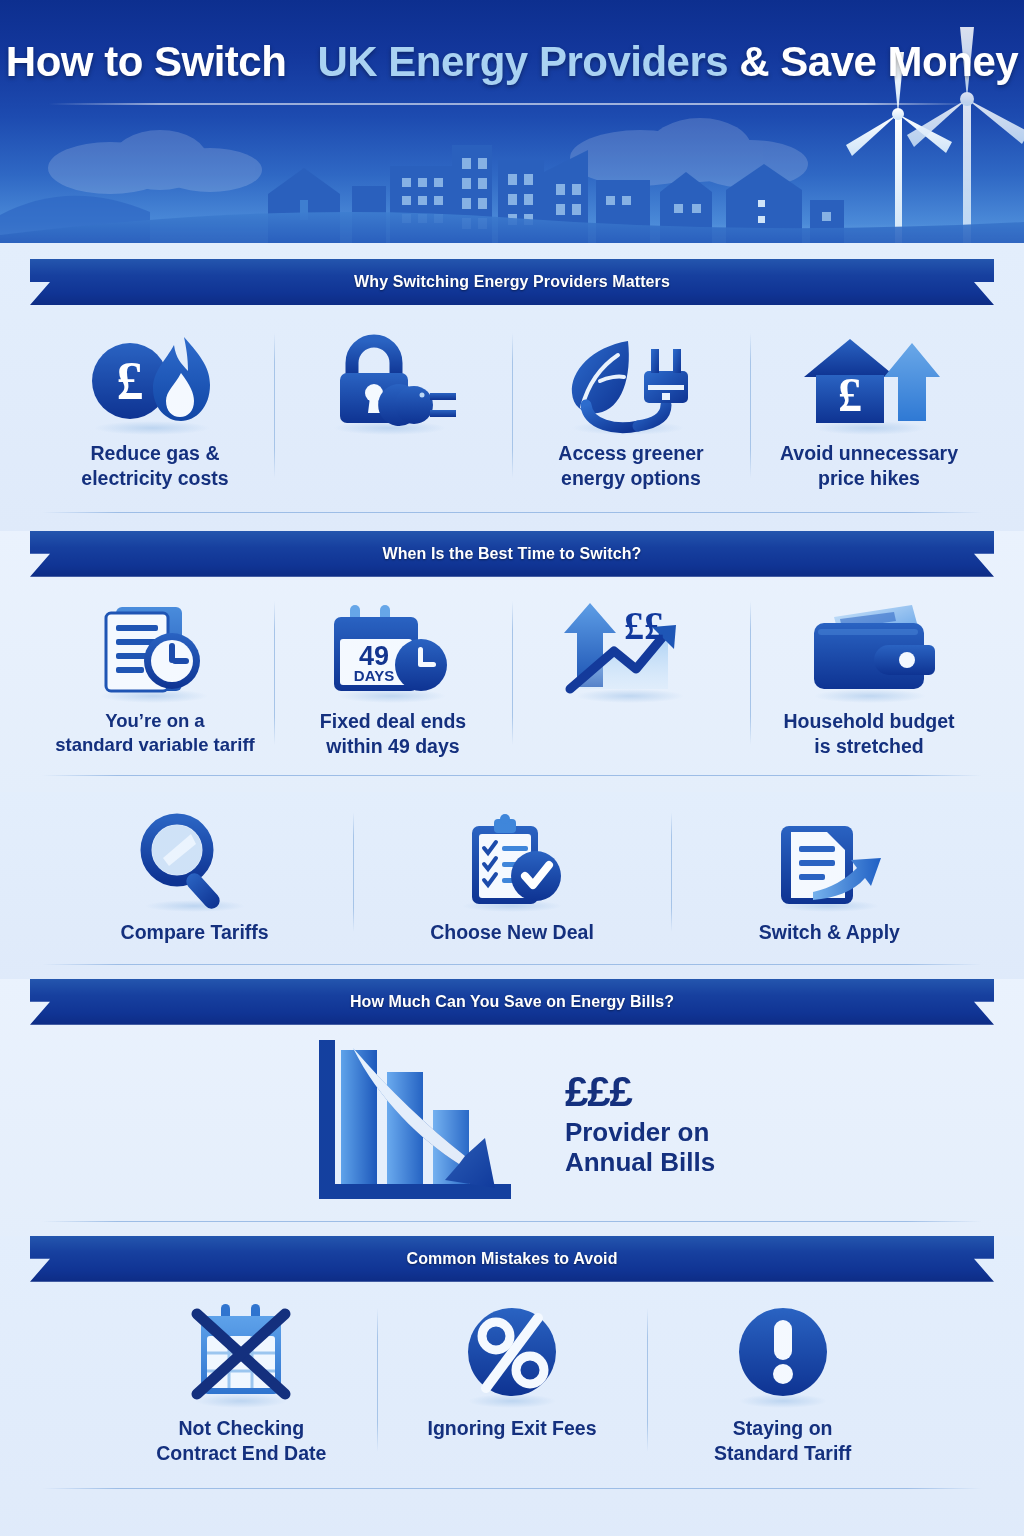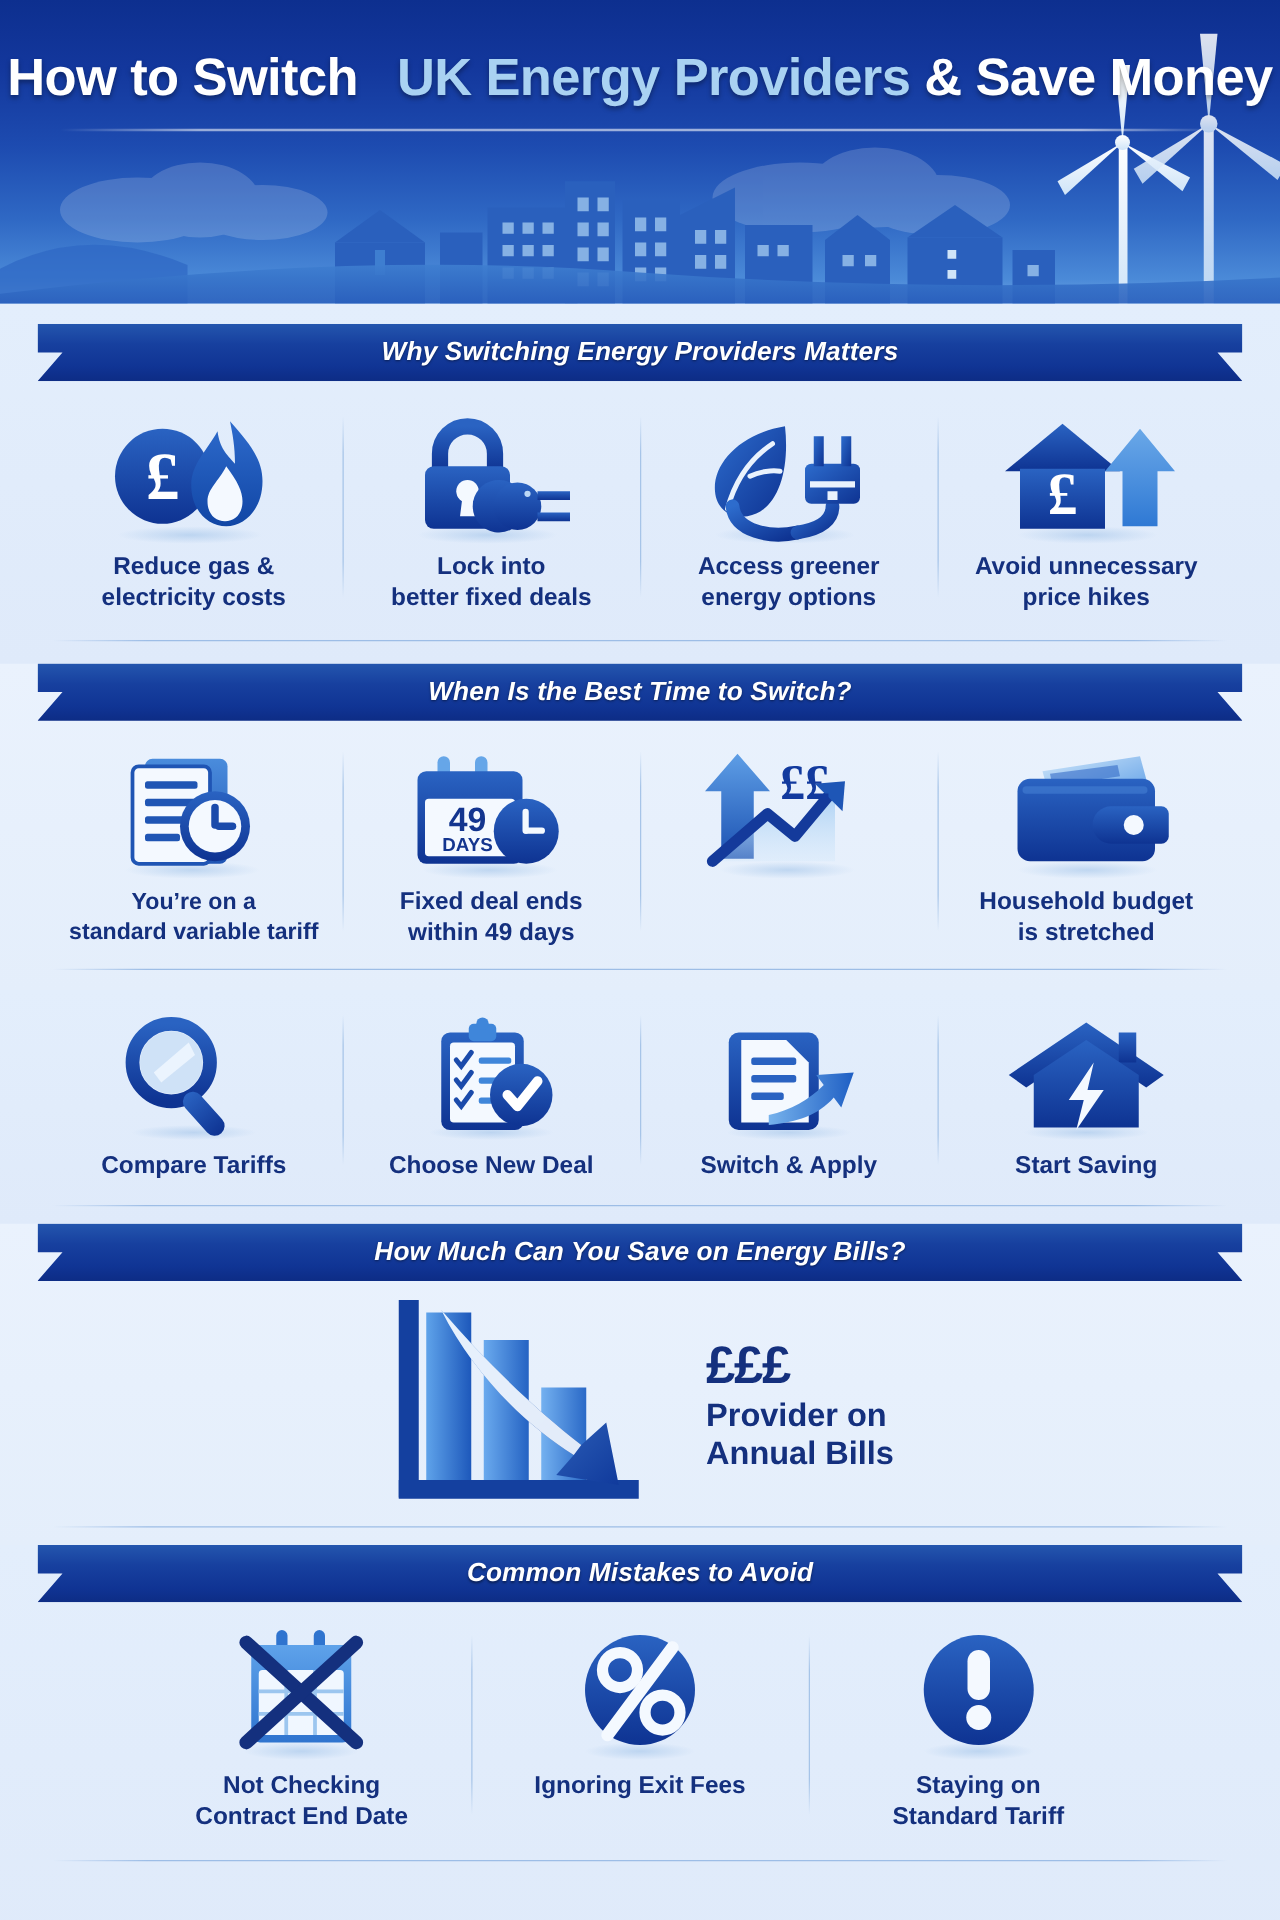--- a/index.html
+++ b/index.html
@@ -49,24 +49,23 @@
   .banner-wrap{ position:relative; width:1024px; height:46px; }
   .banner{
     position:absolute; left:30px; top:0;
     width:964px; height:46px;
     background:linear-gradient(180deg,#2456ae 0%,#17409f 35%,#103494 75%,#0d2c85 100%);
     clip-path:polygon(0 0, 964px 0, 964px 23px, 944px 23px, 964px 46px, 0 46px, 20px 23px, 0 23px);
     box-shadow:0 2px 3px rgba(30,70,140,.30);
     display:flex; align-items:center; justify-content:center;
   }
   .banner-text{
-    color:#fff; font-size:21px; font-weight:bold; letter-spacing:.1px;
+    color:#fff; font-size:16px; font-weight:bold; letter-spacing:.1px;
     text-shadow:0 1px 2px rgba(0,0,0,.45);
     white-space:nowrap;
-    font-style:italic;
   }
 
   
   .items{ display:flex; width:1024px; padding:0 36px; }
   .item{
     flex:1; display:flex; flex-direction:column; align-items:center;
     position:relative;
   }
   .item + .item::before{
     content:""; position:absolute; left:0; top:10px; bottom:14px; width:1px;
@@ -252,22 +251,20 @@
           <rect x="22" y="42" width="68" height="50" rx="7" fill="url(#g2a)"></rect>
           <circle cx="56" cy="62" r="9" fill="#f4f9ff"></circle>
           <path d="M52 66 h8 l2 16 h-12 Z" fill="#f4f9ff"></path>
           <path d="M92 56 a21 21 0 1 0 0 36 Z" fill="url(#g2a)"></path>
           <circle cx="96" cy="74" r="19" fill="url(#g2a)"></circle>
           <rect x="112" y="62" width="26" height="7" fill="url(#g2a)"></rect>
           <rect x="112" y="79" width="26" height="7" fill="url(#g2a)"></rect>
           <circle cx="104" cy="64" r="2.5" fill="#bcd8f5"></circle>
         </svg>
       </div>
-      <div class="item-label">Lock into
-better fixed deals</div>
     </div>
 
     <div class="item">
       <div class="icon-box">
         <svg width="150" height="104" viewBox="0 0 150 104">
           <defs>
             <linearGradient id="g3a" x1="0" y1="0" x2="1" y2="1">
                 <stop offset="0%" stop-color="#2d6ccd"></stop>
                 <stop offset="100%" stop-color="#0e3392"></stop>
               </linearGradient>
@@ -514,38 +511,20 @@
             <rect x="40" y="32" width="36" height="6" rx="2"></rect>
             <rect x="40" y="46" width="36" height="6" rx="2"></rect>
             <rect x="40" y="60" width="26" height="6" rx="2"></rect>
           </g>
           <path d="M54 78 C72 74 86 66 98 54 L92 46 L122 44 L112 72 L106 64 C94 78 76 84 54 86 Z" fill="url(#g11b)"></path>
         </svg>
       </div>
       <div class="item-label">Switch &amp; Apply</div>
     </div>
 
-    <div class="item">
-      <div class="icon-box">
-        <svg width="140" height="100" viewBox="0 0 140 100">
-          <defs>
-            <linearGradient id="g12a" x1="0" y1="0" x2="0" y2="1">
-                <stop offset="0%" stop-color="#2a63c2"></stop>
-                <stop offset="100%" stop-color="#0e3392"></stop>
-              </linearGradient>
-          </defs>
-          <ellipse cx="70" cy="92" rx="50" ry="6" fill="url(#sh1)"></ellipse>
-          <path d="M8 46 L70 4 L132 46 L118 56 L70 24 L22 56 Z" fill="url(#g12a)"></path>
-          <rect x="96" y="12" width="14" height="24" fill="url(#g12a)"></rect>
-          <path d="M28 46 L70 18 L112 46 L112 88 L28 88 Z" fill="url(#g12a)"></path>
-          <path d="M76 36 L56 66 L68 66 L62 90 L84 58 L71 58 Z" fill="#f4f9ff"></path>
-        </svg>
-      </div>
-      <div class="item-label">Start Saving</div>
-    </div>
 
   </div>
   <div style="height:18px"></div>
   <div class="divider"></div>
   <div style="height:14px"></div>
 </div>
 
 <div class="section sec-bg-b">
   <div class="banner-wrap">
     <div class="banner">

